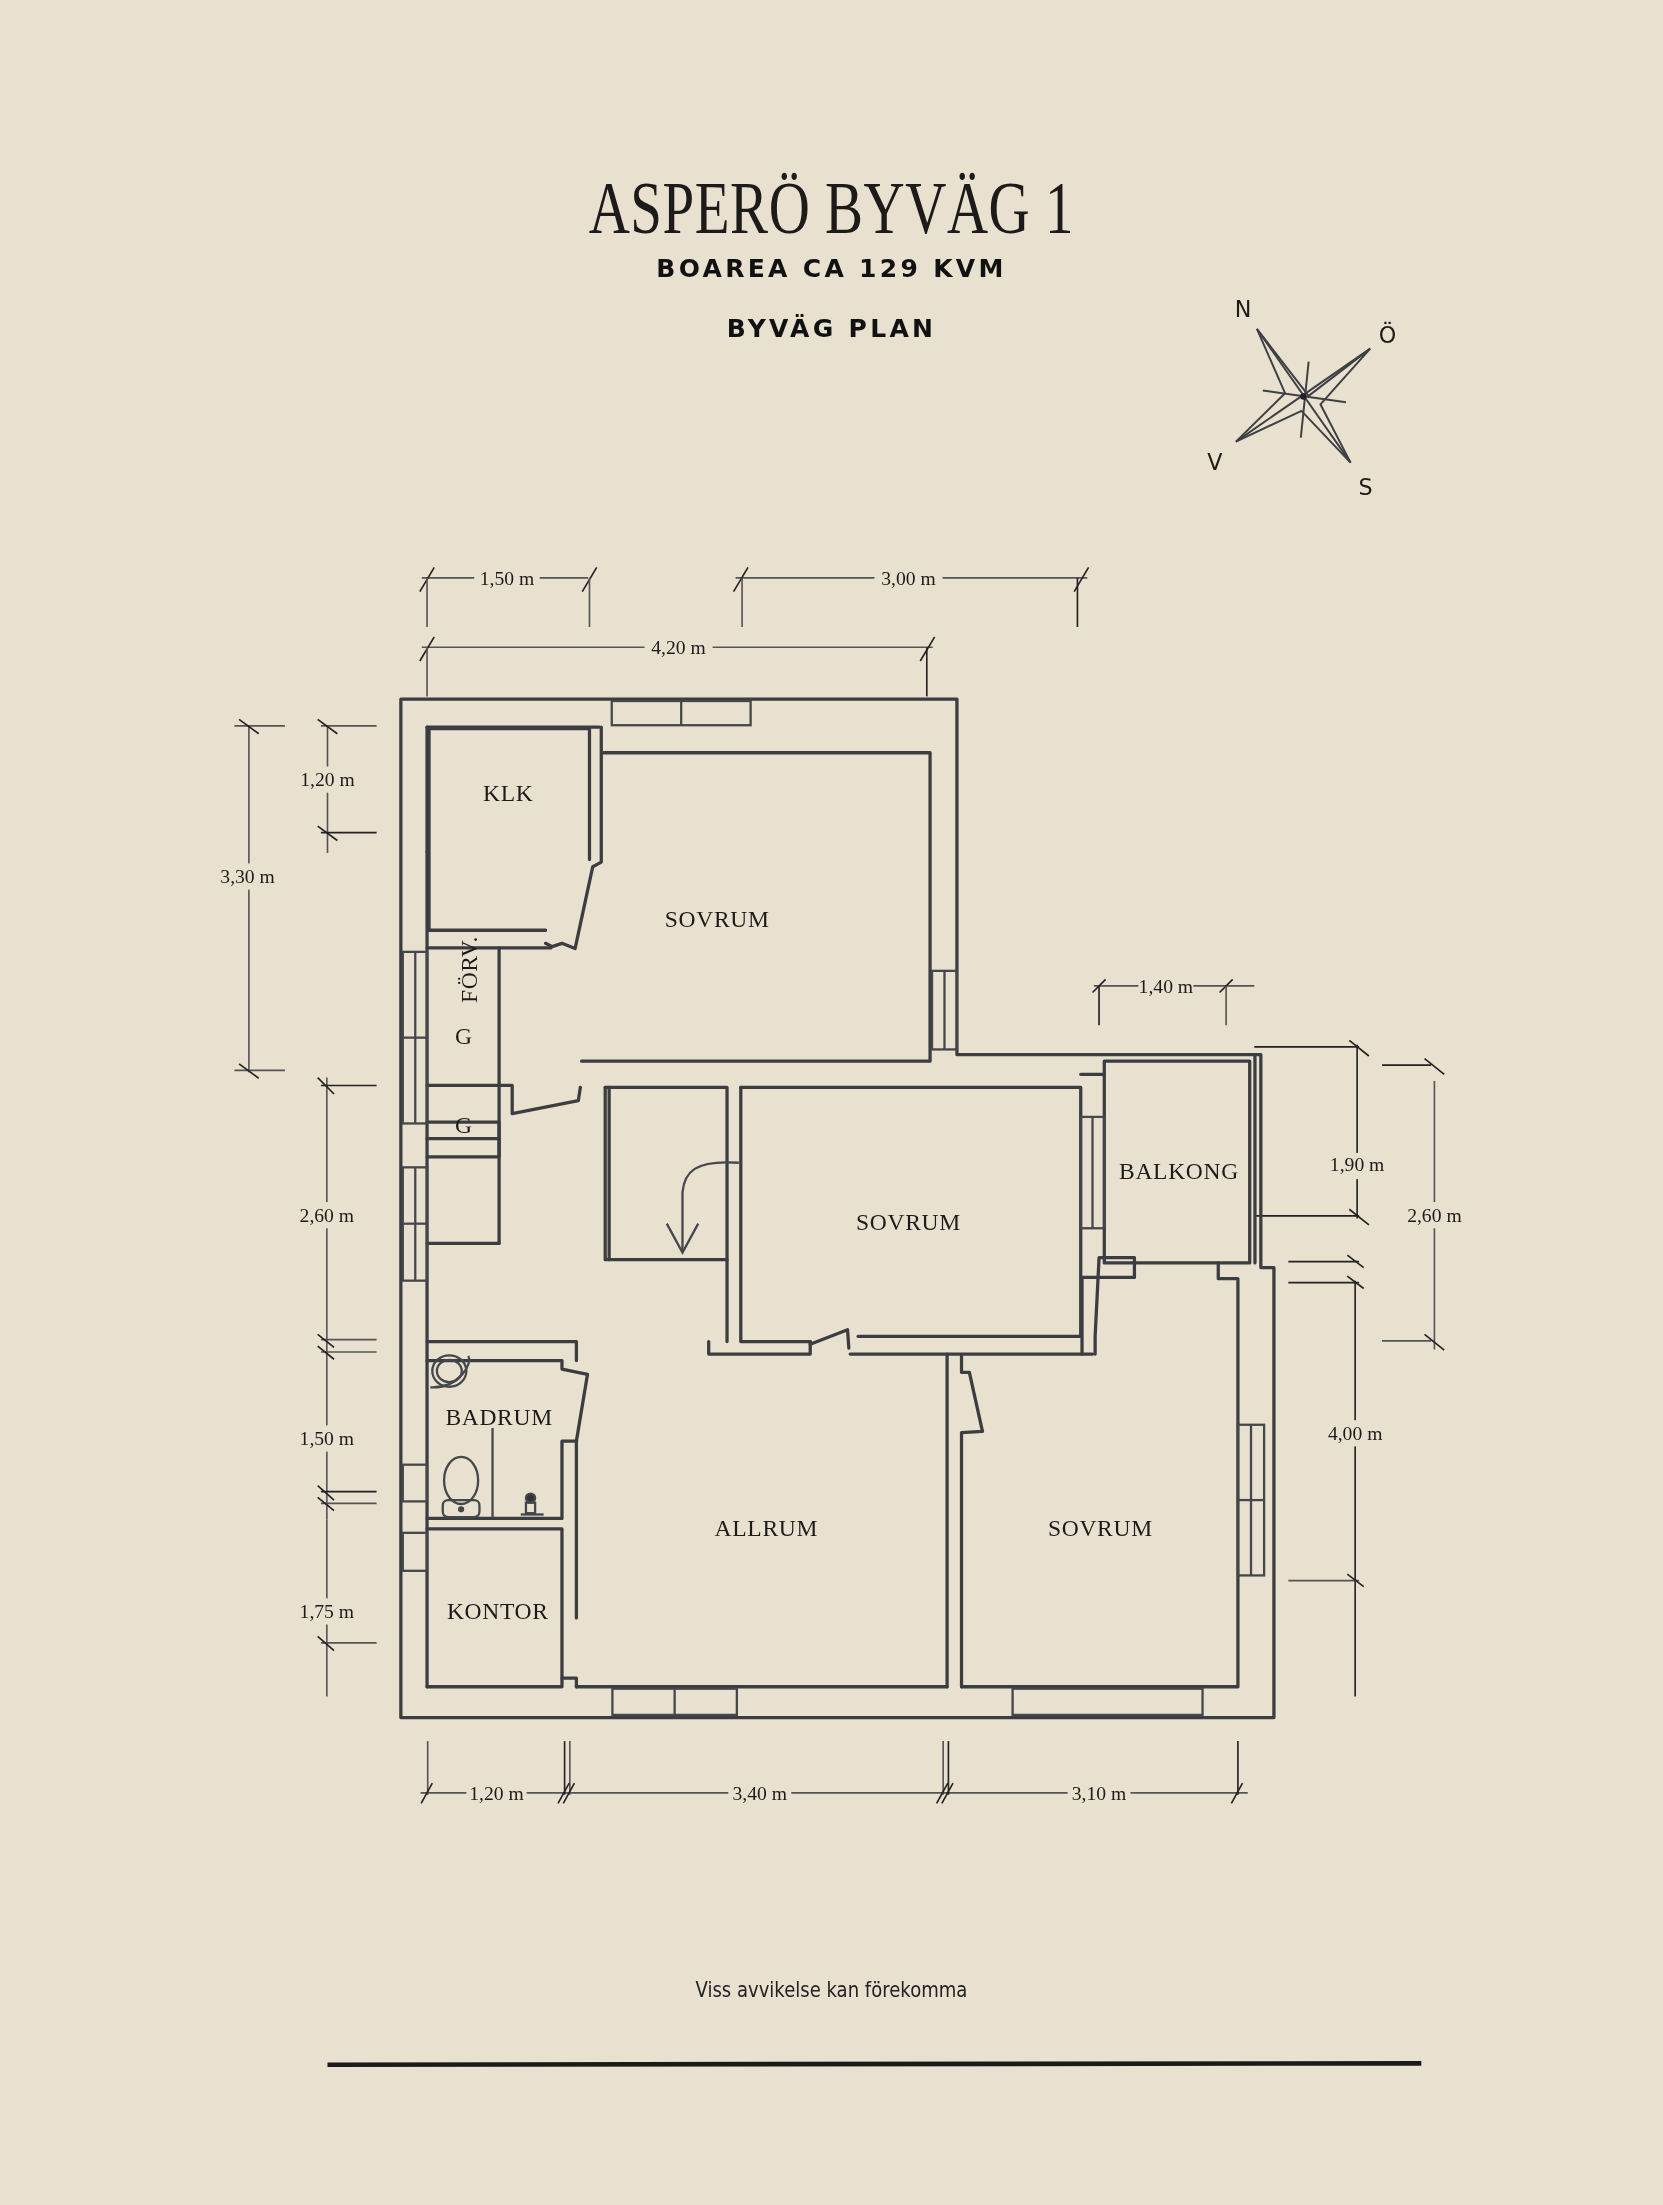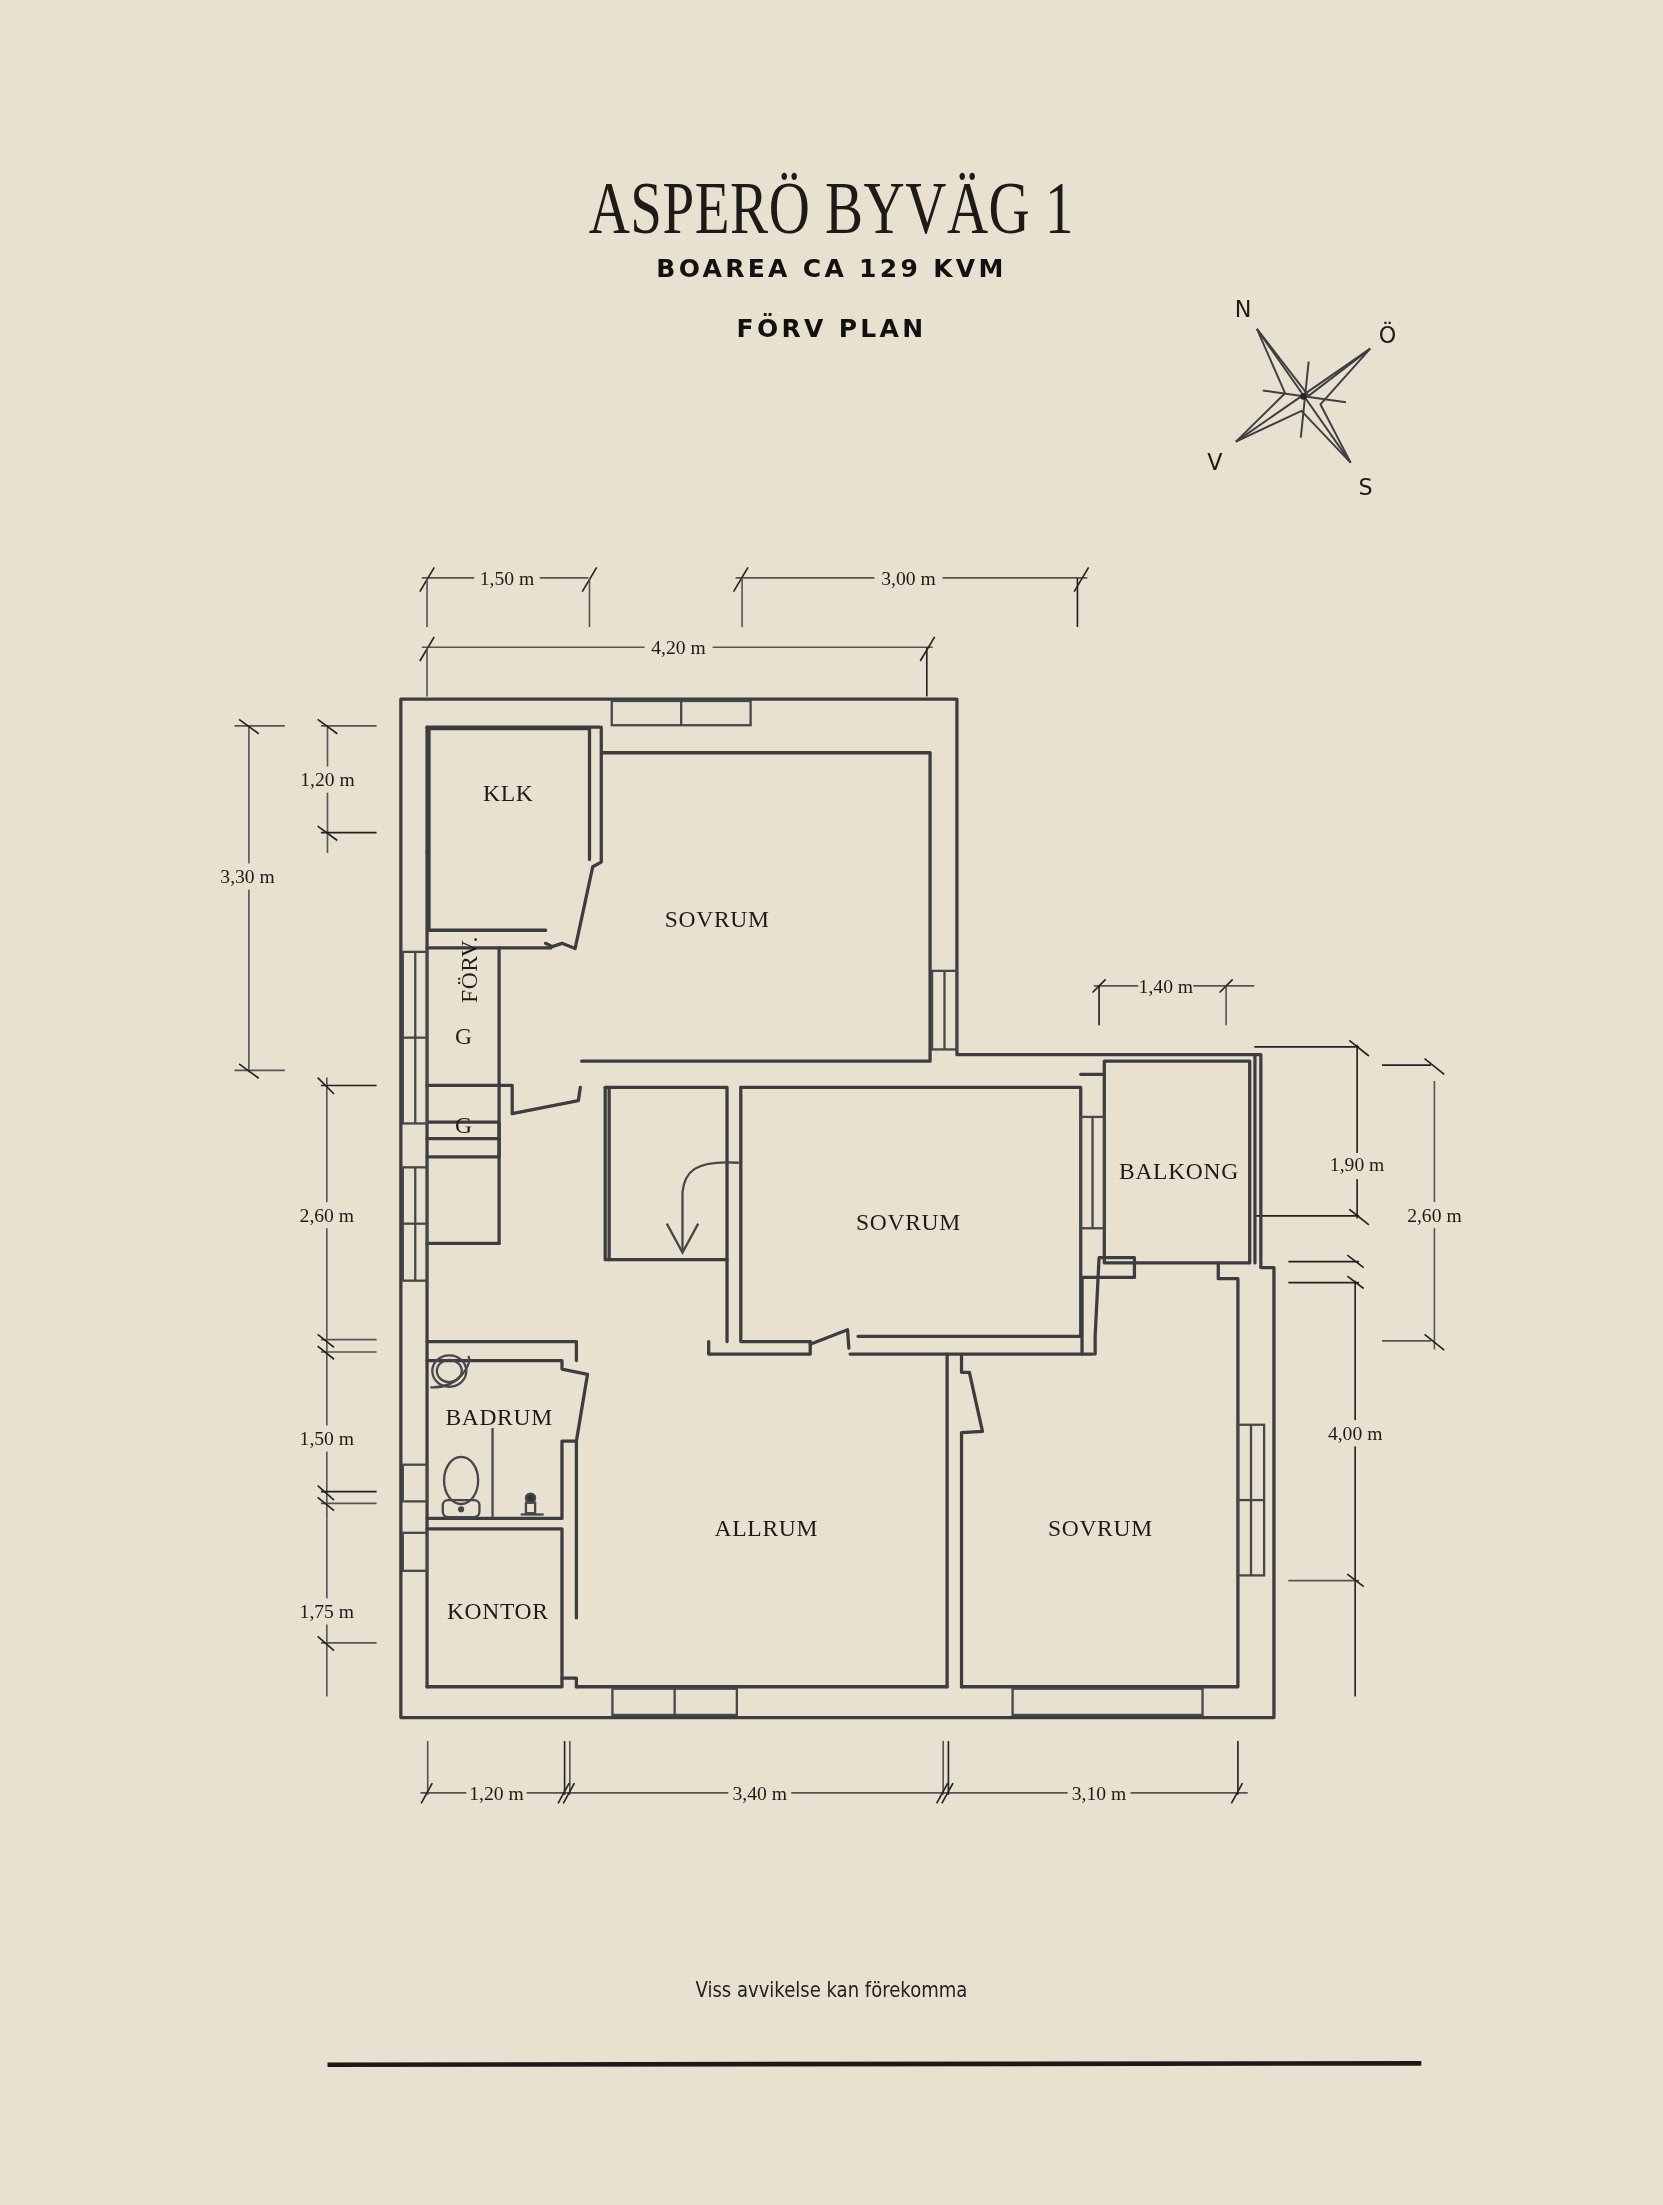--- a/index.html
+++ b/index.html
@@ -40,21 +40,21 @@
   .dimtxt { font-family: "Liberation Serif", "DejaVu Serif", serif; font-size: 30px; fill: #1c1b19; }
   .room { font-family: "Liberation Serif", "DejaVu Serif", serif; font-size: 36px; fill: #1c1b19; letter-spacing: 1px; }
   .compass-l { font-family: "DejaVu Sans", "Liberation Sans", sans-serif; font-size: 34px; fill: #1c1b19; }
   .rule { stroke: #1a1a1a; stroke-width: 7; }
 </style>
 </head>
 <body>
 
 <div class="title">ASPERÖ BYVÄG 1</div>
 <div class="subtitle sub1">BOAREA CA 129 KVM</div>
-<div class="subtitle sub2">FÖRV PLAN</div>
+<div class="subtitle sub2">BYVÄG PLAN</div>
 
 <svg class="plan" width="1663" height="2205" viewBox="0 0 2539 3366">
 
   <g>
     <g fill="none" stroke="#3d3f42" stroke-width="3">
       <polygon points="1919,502 1998,604 2092,532 2016,617 2062,706 1987,627 1887,674 1962,600"></polygon>
       <line x1="1919" y1="502" x2="2062" y2="706"></line>
       <line x1="2092" y1="532" x2="1887" y2="674"></line>
       <line x1="1998" y1="552" x2="1986" y2="668"></line>
       <line x1="1928" y1="596" x2="2055" y2="614"></line>

